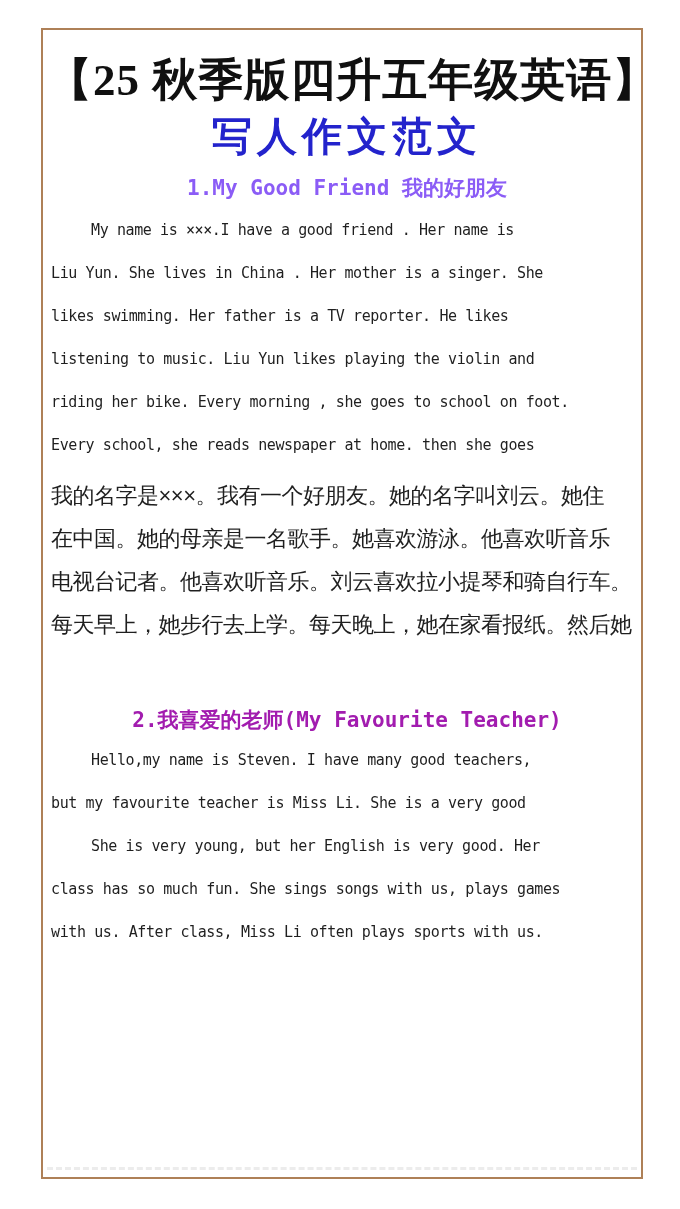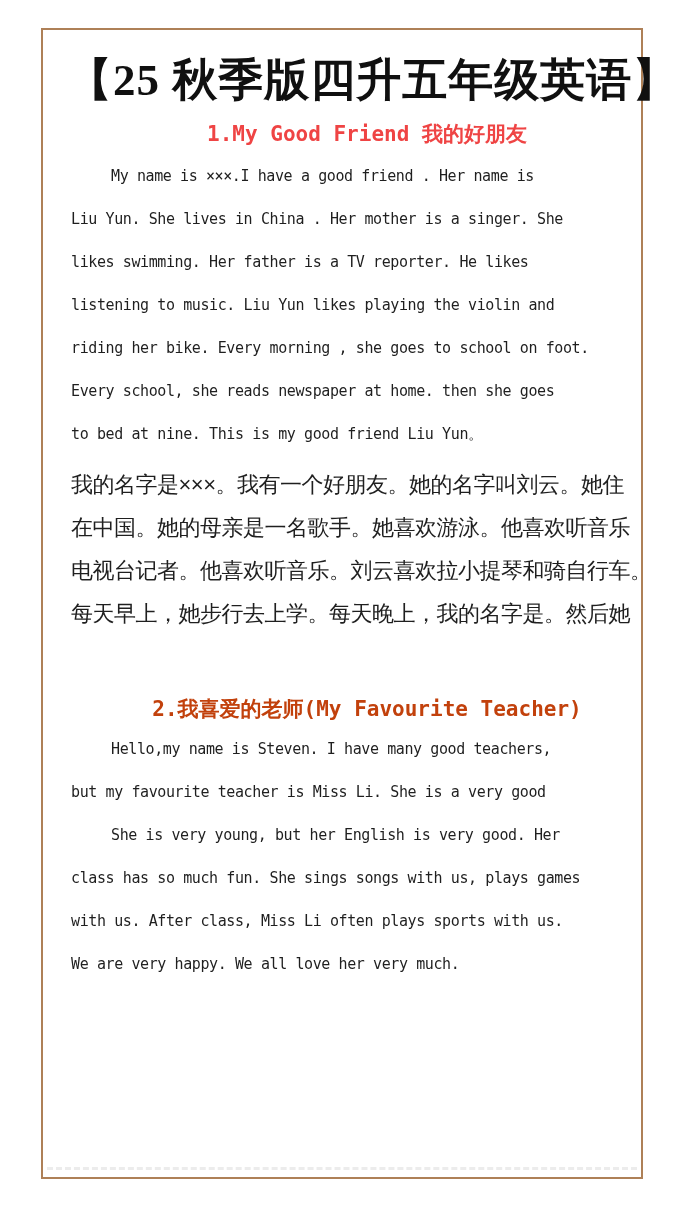--- a/index.html
+++ b/index.html
@@ -20,21 +20,20 @@
   .frame {
     position: absolute;
     left: 41px;
     top: 28px;
     width: 602px;
     height: 1151px;
     border: 2px solid #ae8057;
     box-sizing: border-box;
     background: #ffffff;
     overflow: visible;
-    padding-left: 20px;
   }
   .inner {
     position: relative;
     padding: 22px 0 0 8px;
     width: 592px;
   }
   .doc-title {
     text-align: center;
     font-family: "Liberation Serif", "DejaVu Serif", serif;
     font-weight: bold;
@@ -92,52 +91,51 @@
 </style>
 </head>
 <body>
 
 <div class="page">
   <div class="frame">
     <div class="inner">
 
       <div class="doc-title" style="color:#101010;">【25 秋季版四升五年级英语】</div>
 
+      <div class="doc-subtitle" style="color:#2323cc;">写人作文范文</div>
 
-      <div class="section-heading" style="color:#ef4444;">1.My Good Friend 我的好朋友</div>
+      <div class="section-heading" style="color:#8b5cf6;">1.My Good Friend 我的好朋友</div>
 
       <div class="lines lines-en indent-first">
           <div class="line">My name is ×××.I have a good friend . Her name is</div>
           <div class="line">Liu Yun. She lives in China . Her mother is a singer. She</div>
           <div class="line">likes swimming. Her father is a TV reporter. He likes</div>
           <div class="line">listening to music. Liu Yun likes playing the violin and</div>
           <div class="line">riding her bike. Every morning , she goes to school on foot.</div>
           <div class="line">Every school, she reads newspaper at home. then she goes</div>
-          <div class="line">to bed at nine. This is my good friend Liu Yun。</div>
         </div>
 
       <div class="lines lines-zh">
           <div class="line">我的名字是×××。我有一个好朋友。她的名字叫刘云。她住</div>
           <div class="line">在中国。她的母亲是一名歌手。她喜欢游泳。他喜欢听音乐</div>
           <div class="line">电视台记者。他喜欢听音乐。刘云喜欢拉小提琴和骑自行车。</div>
-          <div class="line">每天早上，她步行去上学。每天晚上，我的名字是。然后她</div>
+          <div class="line">每天早上，她步行去上学。每天晚上，她在家看报纸。然后她</div>
         </div>
 
       <div class="gap-section"></div>
 
-      <div class="section-heading" style="color:#c2410c;">2.我喜爱的老师(My Favourite Teacher)</div>
+      <div class="section-heading" style="color:#a21caf;">2.我喜爱的老师(My Favourite Teacher)</div>
 
       <div class="lines lines-en indent-first" style="margin-top:5px;">
           <div class="line">Hello,my name is Steven. I have many good teachers,</div>
           <div class="line">but my favourite teacher is Miss Li. She is a very good</div>
         </div>
 
       <div class="lines lines-en indent-first" style="margin-top:0;">
           <div class="line">She is very young, but her English is very good. Her</div>
           <div class="line">class has so much fun. She sings songs with us, plays games</div>
           <div class="line">with us. After class, Miss Li often plays sports with us.</div>
-          <div class="line">We are very happy. We all love her very much.</div>
         </div>
 
     </div>
     <div class="dashed-bottom"></div>
   </div>
 </div>
 
 </body></html>

